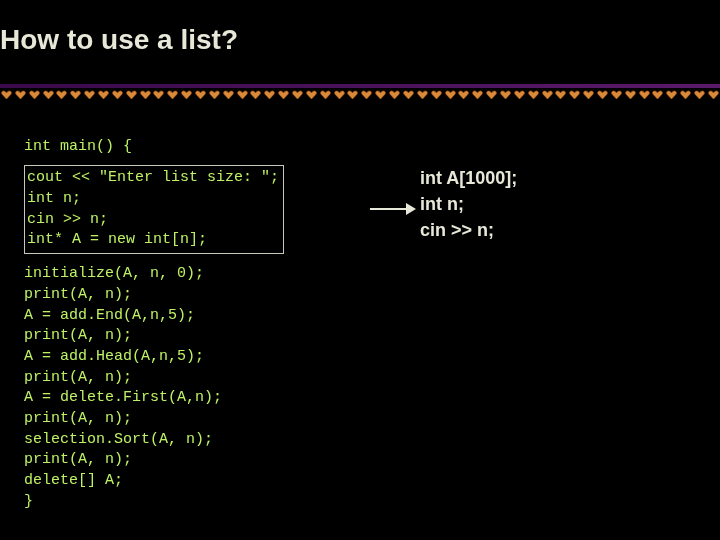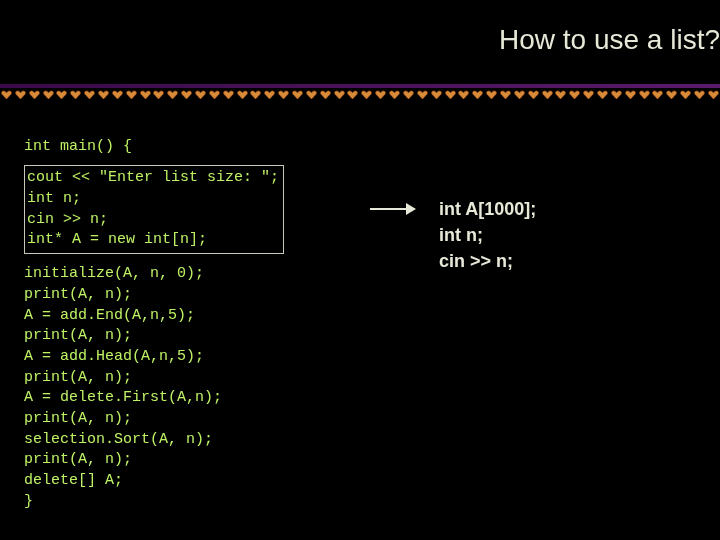--- a/index.html
+++ b/index.html
@@ -5,22 +5,22 @@
   * { margin: 0; padding: 0; box-sizing: border-box; }
   html, body { width: 720px; height: 540px; overflow: hidden; }
   body {
     background: #000000;
     font-family: Arial, Helvetica, sans-serif;
     position: relative;
   }
   .title {
     color: #e8e8d8;
     font-size: 28px;
-    font-weight: normal;
-    text-align: right;
+    font-weight: bold;
+    text-align: left;
     padding-top: 24px;
     padding-bottom: 28px;
     width: 100%;
   }
   .divider {
     height: 4px;
     background: linear-gradient(90deg, #3a0a4a 0%, #5a1a6a 100%);
     position: relative;
     margin-bottom: 2px;
   }
@@ -48,22 +48,21 @@
   }
   .code-box {
     border: 1px solid #c8c8b8;
     display: inline-block;
     padding: 2px 4px 2px 2px;
     margin: 8px 0 10px 0;
   }
   .right-block {
     position: absolute;
     left: 420px;
-    top: 196px;
-    margin-left: 19px;
+    top: 165px;
   }
   .arrow {
     position: absolute;
     left: 370px;
     top: 202px;
   }
   .arrow svg { display: block; }
   .right-text {
     color: #e8e8d8;
     font-family: Arial, Helvetica, sans-serif;

